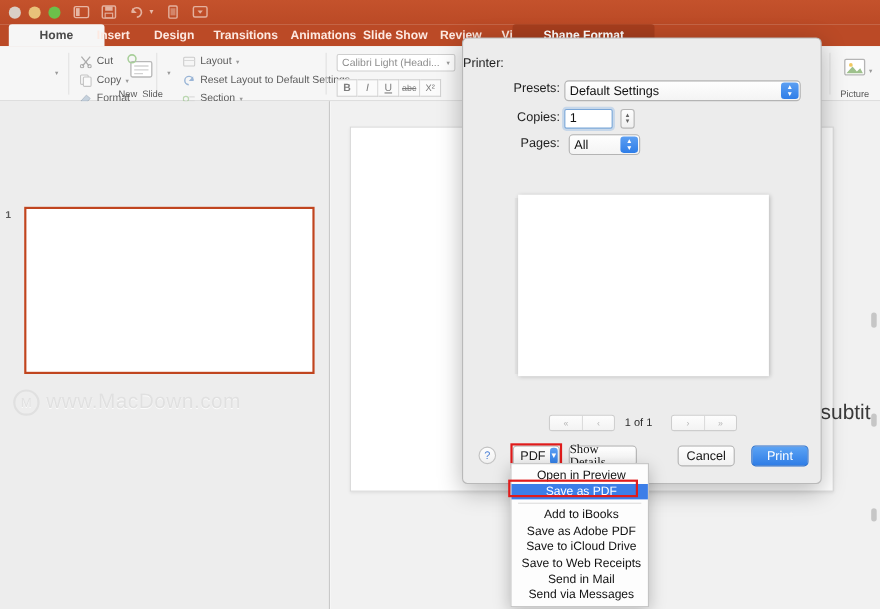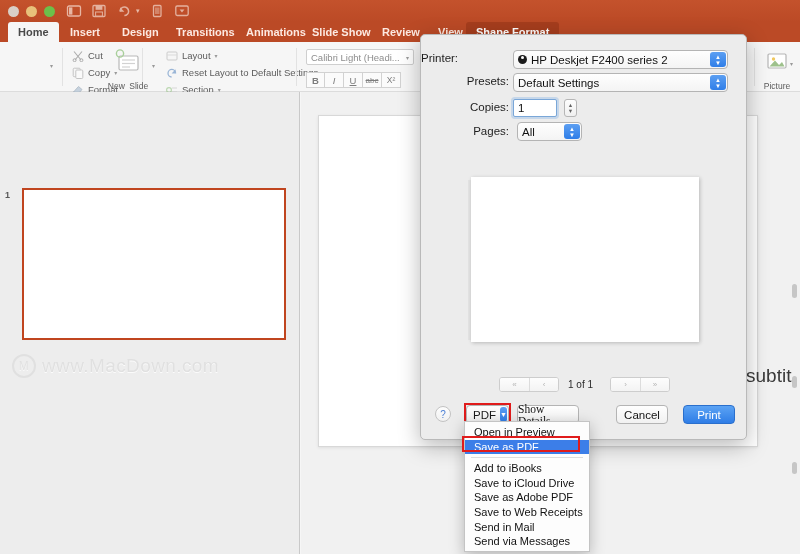--- a/index.html
+++ b/index.html
@@ -31,21 +31,21 @@
     position: absolute; left: 0; top: 4px; width: 800px; text-align: center;
     font-size: 11px; color: #fbe7de; letter-spacing: .2px;
   }
 
   .tabbar {
     position: absolute; left: 0; top: 22px; width: 800px; height: 20px;
     background: #bb4a26;
   }
   .tab {
     position: absolute; top: 0; height: 20px; line-height: 20px;
-    padding: 0 10px; font-size: 11px; color: #fde9e1; white-space: nowrap;
+    padding: 0 28px; font-size: 11px; color: #fde9e1; white-space: nowrap;
     font-weight: bold; cursor: default;
   }
   .tab.active-white { background: #f6f6f6; color: #4a4a4a; border-radius: 3px 3px 0 0; }
   .tab.active-dark  { background: #a53d1d; color: #ffffff; border-radius: 3px 3px 0 0; }
 
   
   .ribbon {
     position: absolute; left: 0; top: 42px; width: 800px; height: 50px;
     background: #f6f6f6; border-bottom: 1px solid #dcdcdc;
   }
@@ -197,21 +197,21 @@
   .redbox { position: absolute; border: 2px solid #e01b1b; pointer-events: none; }
 
   
   .menu {
     position: absolute; left: 464px; top: 421px; width: 126px;
     background: #fdfdfd; border: 1px solid #c4c4c4;
     box-shadow: 0 4px 14px rgba(0,0,0,.25); padding: 3px 0 2px 0;
   }
   .mitem {
     height: 14.6px; line-height: 14.6px; padding: 0 6px 0 9px;
-    font-size: 11px; color: #111; white-space: nowrap;
+    font-size: 11px; color: #111; white-space: nowrap; text-align: center;
   }
   .mitem.sel { background: #3c7ee8; color: #fff; }
   .msep { height: 1px; background: #dcdcdc; margin: 3px 6px; }
 </style>
 </head>
 <body>
 <div id="root">
 
 <div class="ppt-window">
 
@@ -401,28 +401,20 @@
       <div class="vthumb" style="top:366px; height:12px;"></div>
     </div>
   </div>
 </div>
 
 <div class="dialog">
 
   <div class="frow" style="left:0; top:17px; width:88px; ">
     <span class="flabel">Printer:</span>
   </div>
-  <div class="popup" style="position:absolute; left:92px; top:15px; width:215px;">
-    <span class="printer-dot"></span>
-    <span>HP Deskjet F2400 series 2</span>
-    <span class="arrows">
-          <span>▲</span>
-          <span>▼</span>
-        </span>
-  </div>
 
   <div class="frow" style="left:0; top:40px; width:88px; justify-content:flex-end;">
     <span class="flabel">Presets:</span>
   </div>
   <div class="popup" style="position:absolute; left:92px; top:38px; width:215px;">
     <span>Default Settings</span>
     <span class="arrows">
           <span>▲</span>
           <span>▼</span>
         </span>
@@ -473,22 +465,22 @@
   <div class="pushbtn primary" style="left:262px; top:370px; width:52px;">Print</div>
 
   <div class="redbox" style="left:43px; top:368px; width:47px; height:23px;"></div>
 </div>
 
 <div class="menu">
   <div class="mitem">Open in Preview</div>
   <div class="mitem sel">Save as PDF</div>
   <div class="msep"></div>
   <div class="mitem">Add to iBooks</div>
+  <div class="mitem">Save as Adobe PDF</div>
   <div class="mitem">Save to iCloud Drive</div>
-  <div class="mitem">Save as Adobe PDF</div>
   <div class="mitem">Save to Web Receipts</div>
   <div class="mitem">Send in Mail</div>
   <div class="mitem">Send via Messages</div>
 </div>
 
 <div class="redbox" style="left:462px; top:436px; width:118px; height:16px;"></div>
 
 </div>
 
 </body></html>

